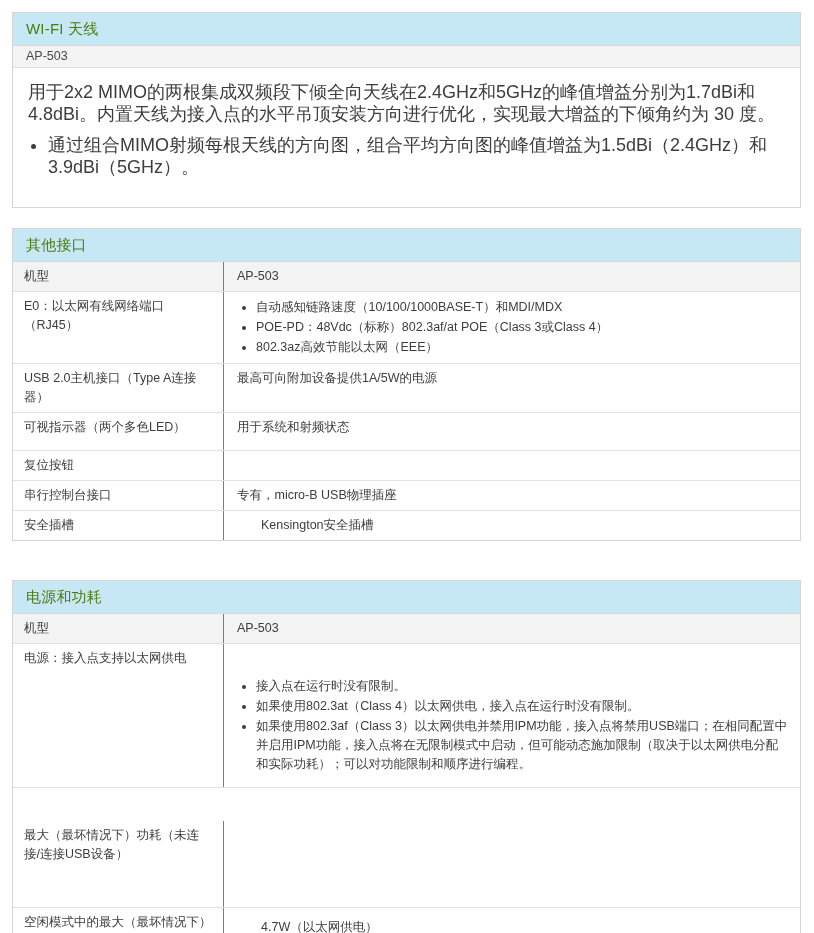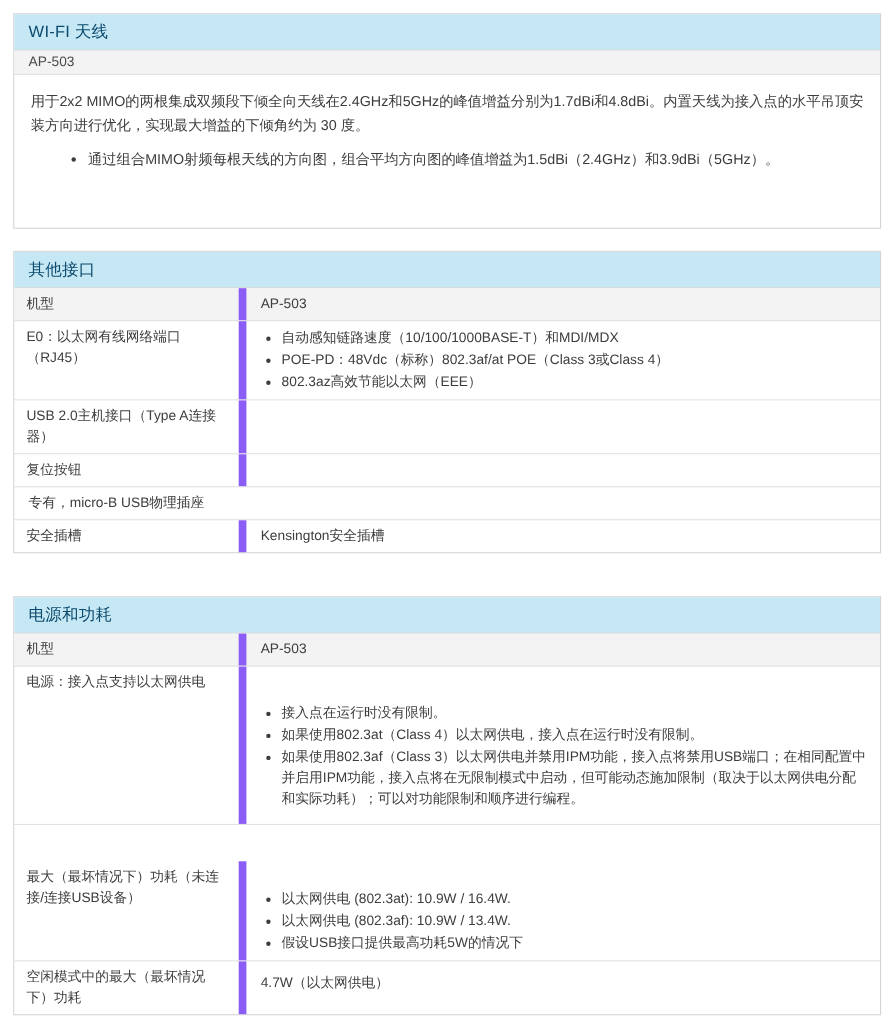--- a/index.html
+++ b/index.html
@@ -17,56 +17,56 @@
     background: #ffffff;
   }
   .sec-wifi  { margin-bottom: 20px; }
   .sec-intf  { margin-bottom: 39px; }
 
   .section-header {
     background: #c5e8f4;
     border-bottom: 1px solid #d9d9d9;
     padding: 7px 13px 6px 13px;
     font-size: 15px;
-    color: #0c4a6e;
+    color: #4d7c0f;
     letter-spacing: 0.2px;
   }
 
   .model-subrow {
     background: #f3f3f3;
     border-bottom: 1px solid #e0e0e0;
     padding: 3px 13px;
     font-size: 12.5px;
     color: #4a4a4a;
     min-height: 22px;
   }
 
   .sec-body {
     padding: 13px 15px;
     min-height: 139px;
-    font-size: 13px;
+    font-size: 18px;
     line-height: 22px;
     color: #3d3d3d;
   }
   .sec-body p { margin: 0 0 2px 0; }
   .sec-body ul { margin: 9px 0 0 0; padding-left: 20px; }
-  .sec-body li { line-height: 22px; margin-left: 32px; }
+  .sec-body li { line-height: 22px; }
 
   .trow {
     display: flex;
     border-bottom: 1px solid #e2e2e2;
     align-items: stretch;
   }
-  .trow:last-child { border-bottom: none; }
+  .trow:last-child { border-bottom: none; gap: 24px; }
   .trow.model { background: #f3f3f3; min-height: 26px; }
 
   .cell-l {
     width: 211px;
     flex: 0 0 211px;
-    border-right: 7px solid #8b5cf6;
+    border-right: 1px solid #8b5cf6;
     padding: 5px 10px 5px 11px;
     font-size: 12.5px;
     line-height: 19px;
   }
   .cell-r {
     flex: 1 1 auto;
     padding: 5px 12px 5px 13px;
     font-size: 12.5px;
     line-height: 19px;
   }
@@ -126,28 +126,34 @@
         <ul>
           <li>自动感知链路速度（10/100/1000BASE-T）和MDI/MDX</li>
           <li>POE-PD：48Vdc（标称）802.3af/at POE（Class 3或Class 4）</li>
           <li>802.3az高效节能以太网（EEE）</li>
         </ul>
       </div>
     </div>
 
     <div class="trow r-usb">
       <div class="cell-l">USB 2.0主机接口（Type A连接器）</div>
+      <div class="cell-r">最高可向附加设备提供1A/5W的电源</div>
     </div>
 
+    <div class="trow r-led">
+      <div class="cell-l">可视指示器（两个多色LED）</div>
+      <div class="cell-r">用于系统和射频状态</div>
+    </div>
 
     <div class="trow r-reset">
       <div class="cell-l">复位按钮</div>
     </div>
 
     <div class="trow r-serial">
+      <div class="cell-l">串行控制台接口</div>
       <div class="cell-r">专有，micro-B USB物理插座</div>
     </div>
 
     <div class="trow r-kens">
       <div class="cell-l">安全插槽</div>
       <div class="cell-r">Kensington安全插槽</div>
     </div>
   </div>
 
   <div class="section sec-power">
@@ -166,27 +172,20 @@
         <ul class="ul-mt-lg">
           <li>接入点在运行时没有限制。</li>
           <li>如果使用802.3at（Class 4）以太网供电，接入点在运行时没有限制。</li>
           <li>如果使用802.3af（Class 3）以太网供电并禁用IPM功能，接入点将禁用USB端口；在相同配置中并启用IPM功能，接入点将在无限制模式中启动，但可能动态施加限制（取决于以太网供电分配和实际功耗）；可以对功能限制和顺序进行编程。</li>
         </ul>
       </div>
     </div>
 
     <div class="trow r-max">
       <div class="cell-l">最大（最坏情况下）功耗（未连接/连接USB设备）</div>
-      <div class="cell-r">
-        <ul class="ul-mt-md">
-          <li>以太网供电 (802.3at): 10.9W / 16.4W.</li>
-          <li>以太网供电 (802.3af): 10.9W / 13.4W.</li>
-          <li>假设USB接口提供最高功耗5W的情况下</li>
-        </ul>
-      </div>
     </div>
 
     <div class="trow r-idle">
       <div class="cell-l">空闲模式中的最大（最坏情况下）功耗</div>
       <div class="cell-r val-pad">4.7W（以太网供电）</div>
     </div>
 
   </div>
 
 </div>

